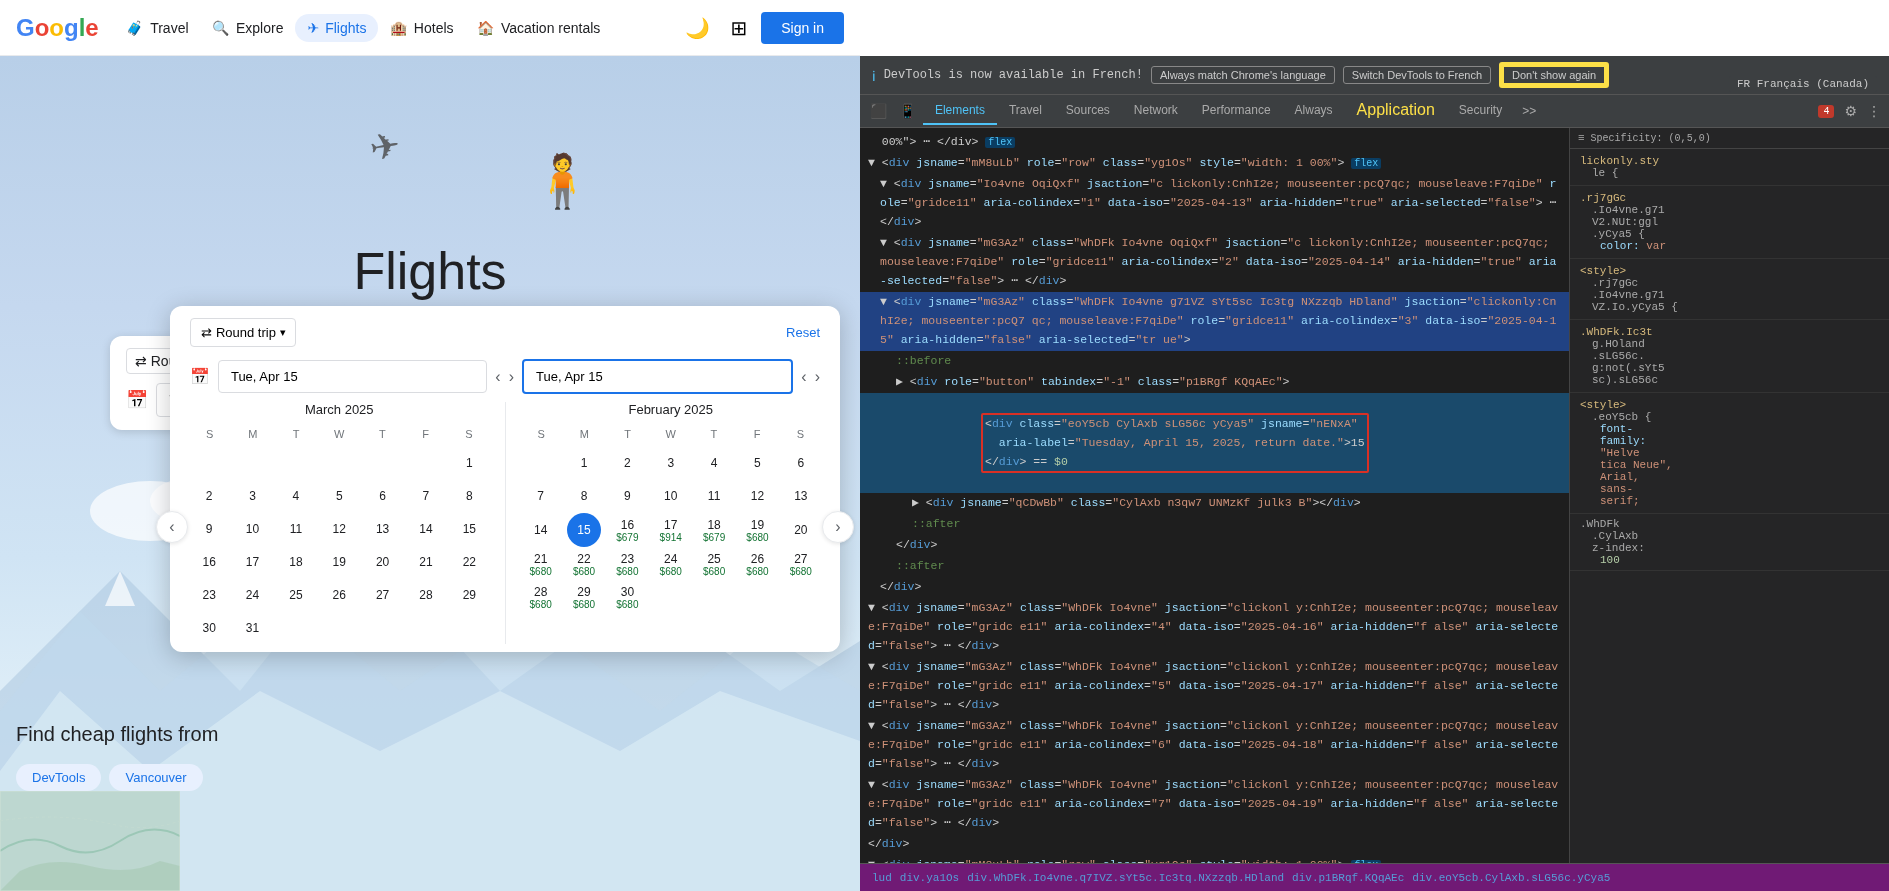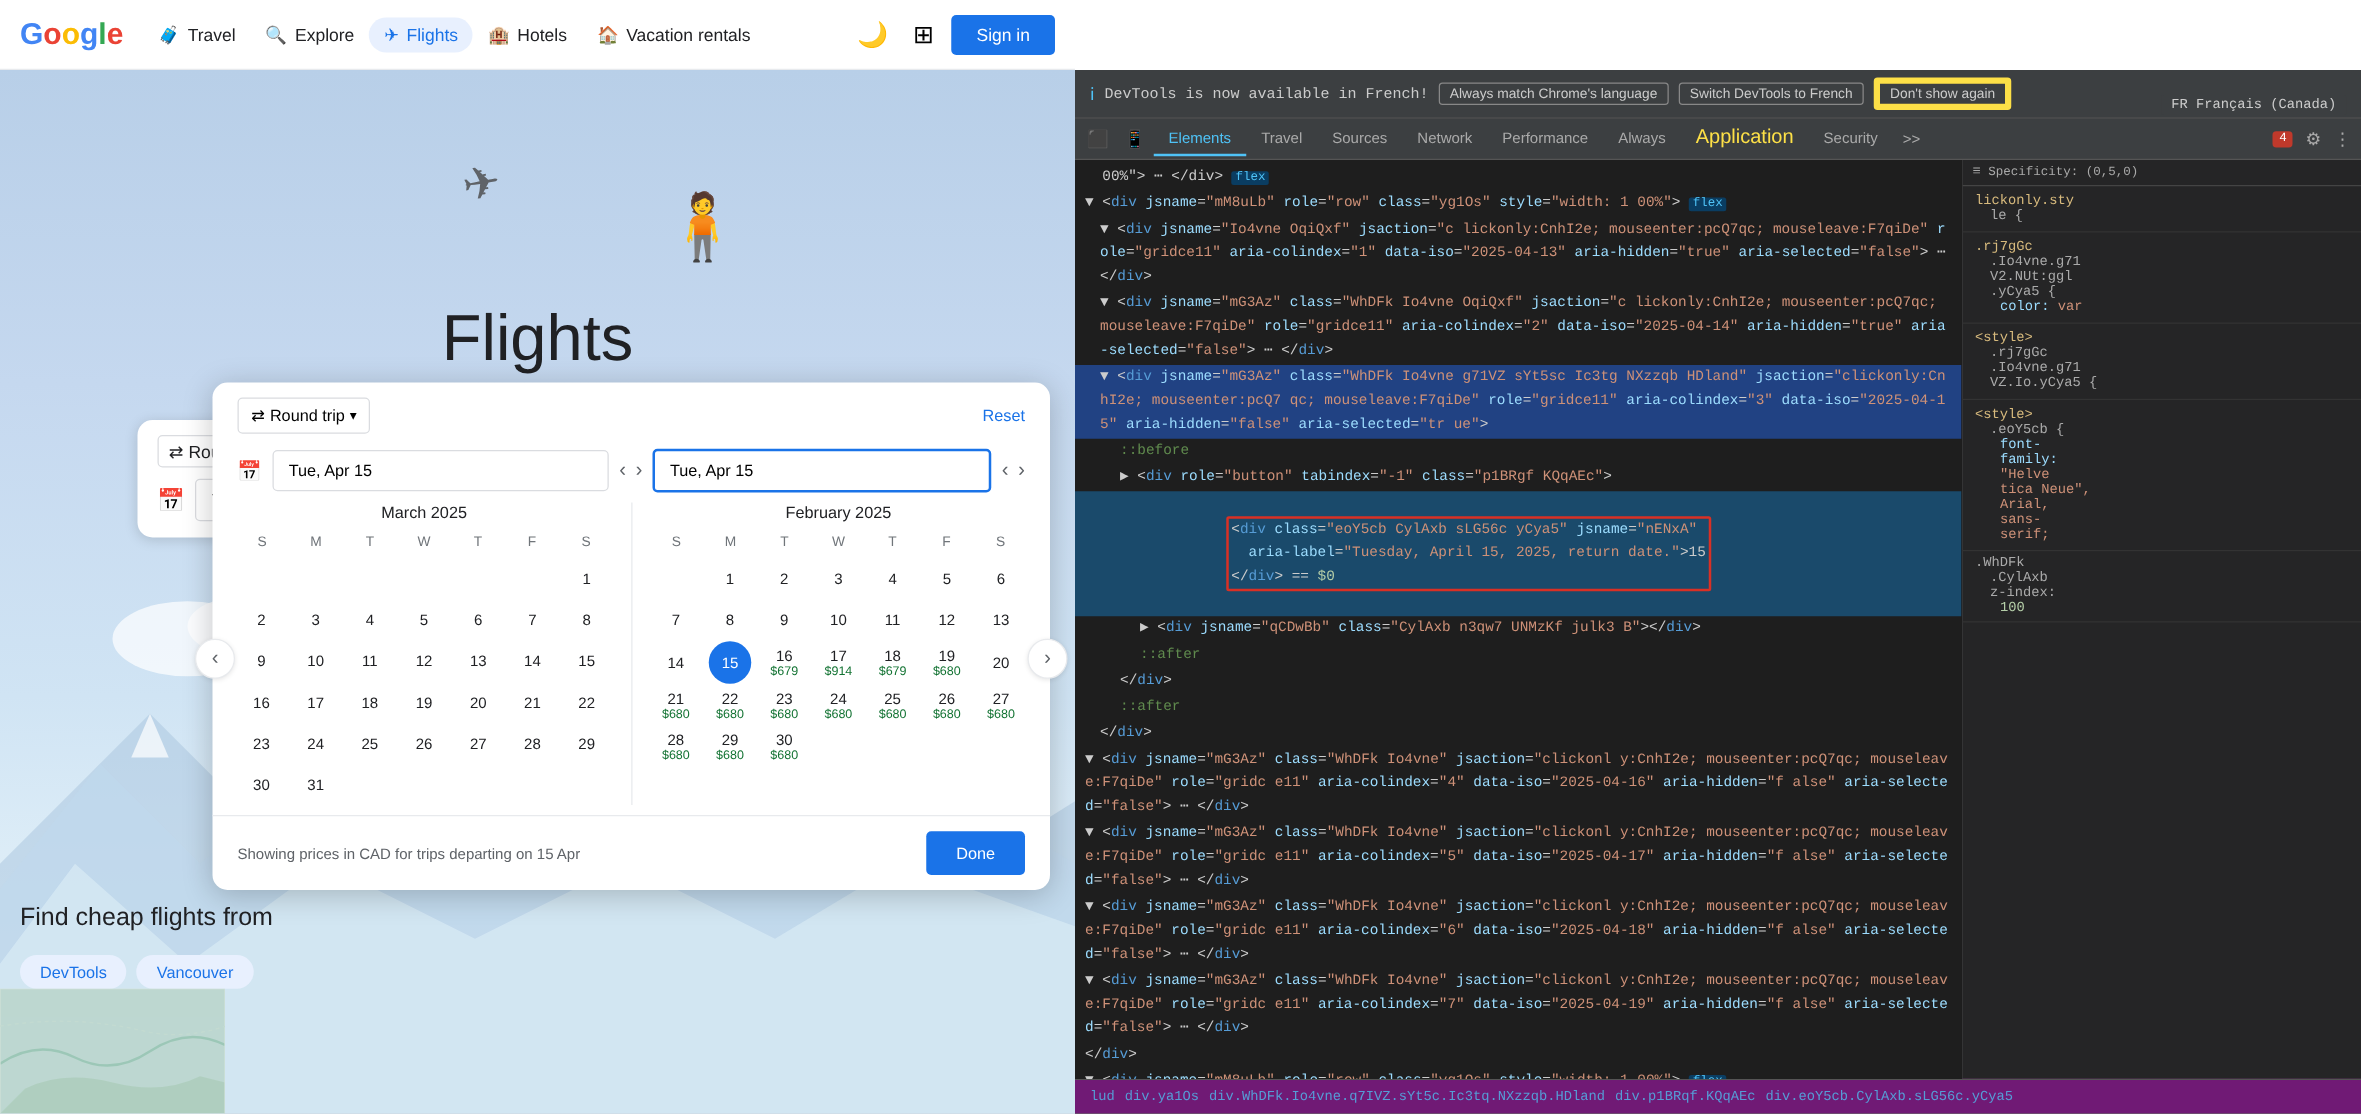--- a/index.html
+++ b/index.html
@@ -368,24 +368,20 @@
               <div style="text-align: center; padding: 2px 1px; font-size: 12px; cursor: pointer; min-height: 32px; display: flex; flex-direction: column; align-items: center; justify-content: center; border-radius: 50%;">
                 <span style="color:#202124;">30</span>
                 <span style="font-size:10px;color:#137333;">$680</span>
               </div>
             </div>
         </div>
 
         <button style="position:absolute;right:-14px;top:50%;transform:translateY(-50%);background:#fff;border:1px solid #e8eaed;border-radius:50%;width:32px;height:32px;display:flex;align-items:center;justify-content:center;cursor:pointer;font-size:16px;color:#5f6368;box-shadow:0 1px 4px rgba(0,0,0,0.1);z-index:5;">›</button>
       </div>
 
-      <div style="display:flex;align-items:center;justify-content:space-between;padding:12px 20px;border-top:1px solid #e8eaed;">
-        <span style="font-size:12px;color:#5f6368;">Showing prices in CAD for trips departing on 15 Apr</span>
-        <button style="background:#1a73e8;color:#fff;border:none;padding:10px 24px;border-radius:4px;font-size:13px;font-weight:500;cursor:pointer;">Done</button>
-      </div>
     </div>
 
     <div style="position:absolute;bottom:145px;left:16px;font-size:20px;color:#202124;">Find cheap flights from</div>
     <div style="position:absolute;bottom:100px;left:16px;display:flex;gap:8px;">
       <button style="background:#e8f0fe;border-radius:20px;padding:6px 16px;font-size:13px;color:#1a73e8;cursor:pointer;border:none;font-weight:500;">DevTools</button>
       <button style="background:#e8f0fe;border-radius:20px;padding:6px 16px;font-size:13px;color:#1a73e8;cursor:pointer;border:none;font-weight:500;">Vancouver</button>
     </div>
 
     <div style="position:absolute;bottom:0;left:0;width:180px;height:100px;background:#cde0ce;overflow:hidden;opacity:0.8;">
       <svg width="180" height="100" viewBox="0 0 180 100">
@@ -498,20 +494,27 @@
           <div style="padding-left:20px;"><span style="color:#9cdcfe;">color:</span> <span style="color:#ce9178;">var</span></div>
         </div>
 
         <div style="padding:6px 10px;border-bottom:1px solid #333;">
           <div style="color:#d7ba7d;font-size:11px;">&lt;style&gt;</div>
           <div style="padding-left:12px;color:#aaa;">.rj7gGc</div>
           <div style="padding-left:12px;color:#aaa;">.Io4vne.g71</div>
           <div style="padding-left:12px;color:#aaa;">VZ.Io.yCya5 {</div>
         </div>
 
+        <div style="padding:6px 10px;border-bottom:1px solid #333;">
+          <div style="color:#d7ba7d;font-size:11px;">.WhDFk.Ic3t</div>
+          <div style="padding-left:12px;color:#aaa;">g.HOland</div>
+          <div style="padding-left:12px;color:#aaa;">.sLG56c.</div>
+          <div style="padding-left:12px;color:#aaa;">g:not(.sYt5</div>
+          <div style="padding-left:12px;color:#aaa;">sc).sLG56c</div>
+        </div>
 
         <div style="padding:6px 10px;border-bottom:1px solid #333;">
           <div style="color:#d7ba7d;font-size:11px;">&lt;style&gt;</div>
           <div style="padding-left:12px;color:#aaa;">.eoY5cb {</div>
           <div style="padding-left:20px;"><span style="color:#9cdcfe;">font-</span></div>
           <div style="padding-left:20px;"><span style="color:#9cdcfe;">family:</span></div>
           <div style="padding-left:20px;"><span style="color:#ce9178;">"Helve</span></div>
           <div style="padding-left:20px;"><span style="color:#ce9178;">tica Neue",</span></div>
           <div style="padding-left:20px;"><span style="color:#ce9178;">Arial,</span></div>
           <div style="padding-left:20px;"><span style="color:#ce9178;">sans-</span></div>

